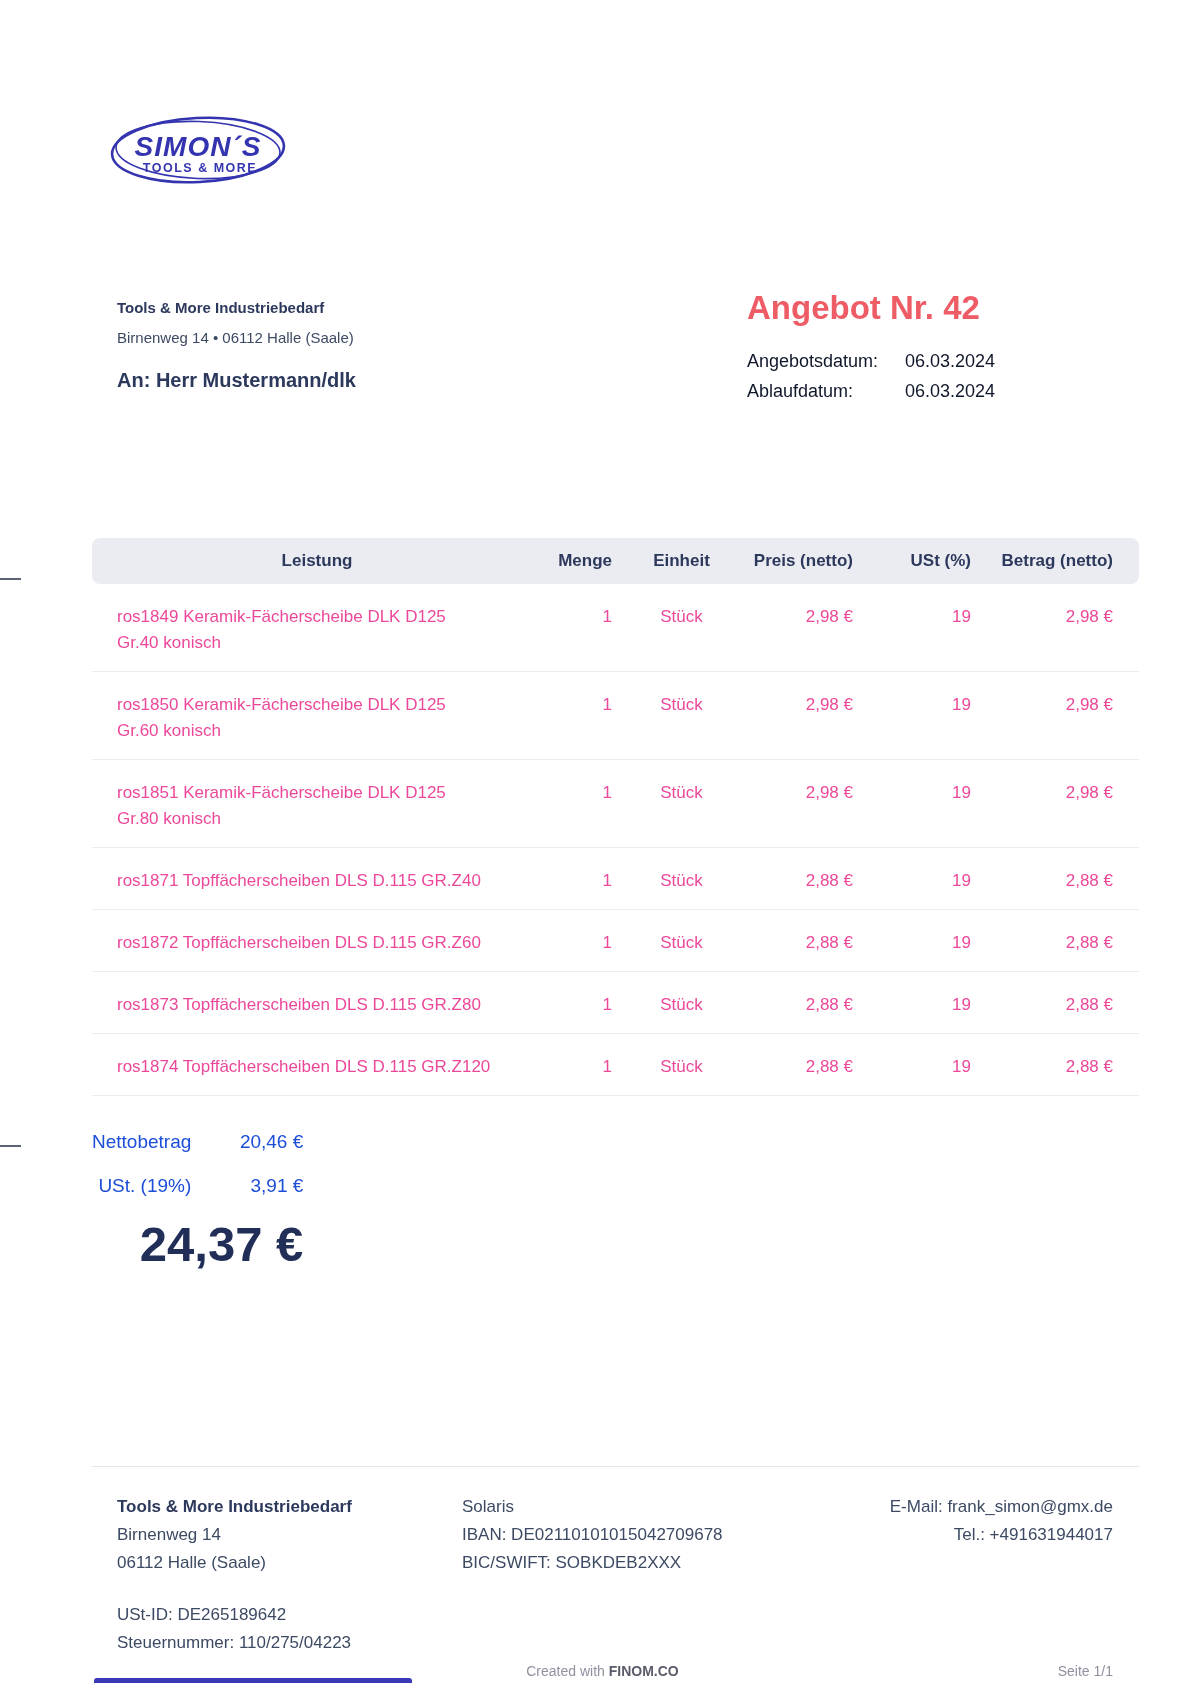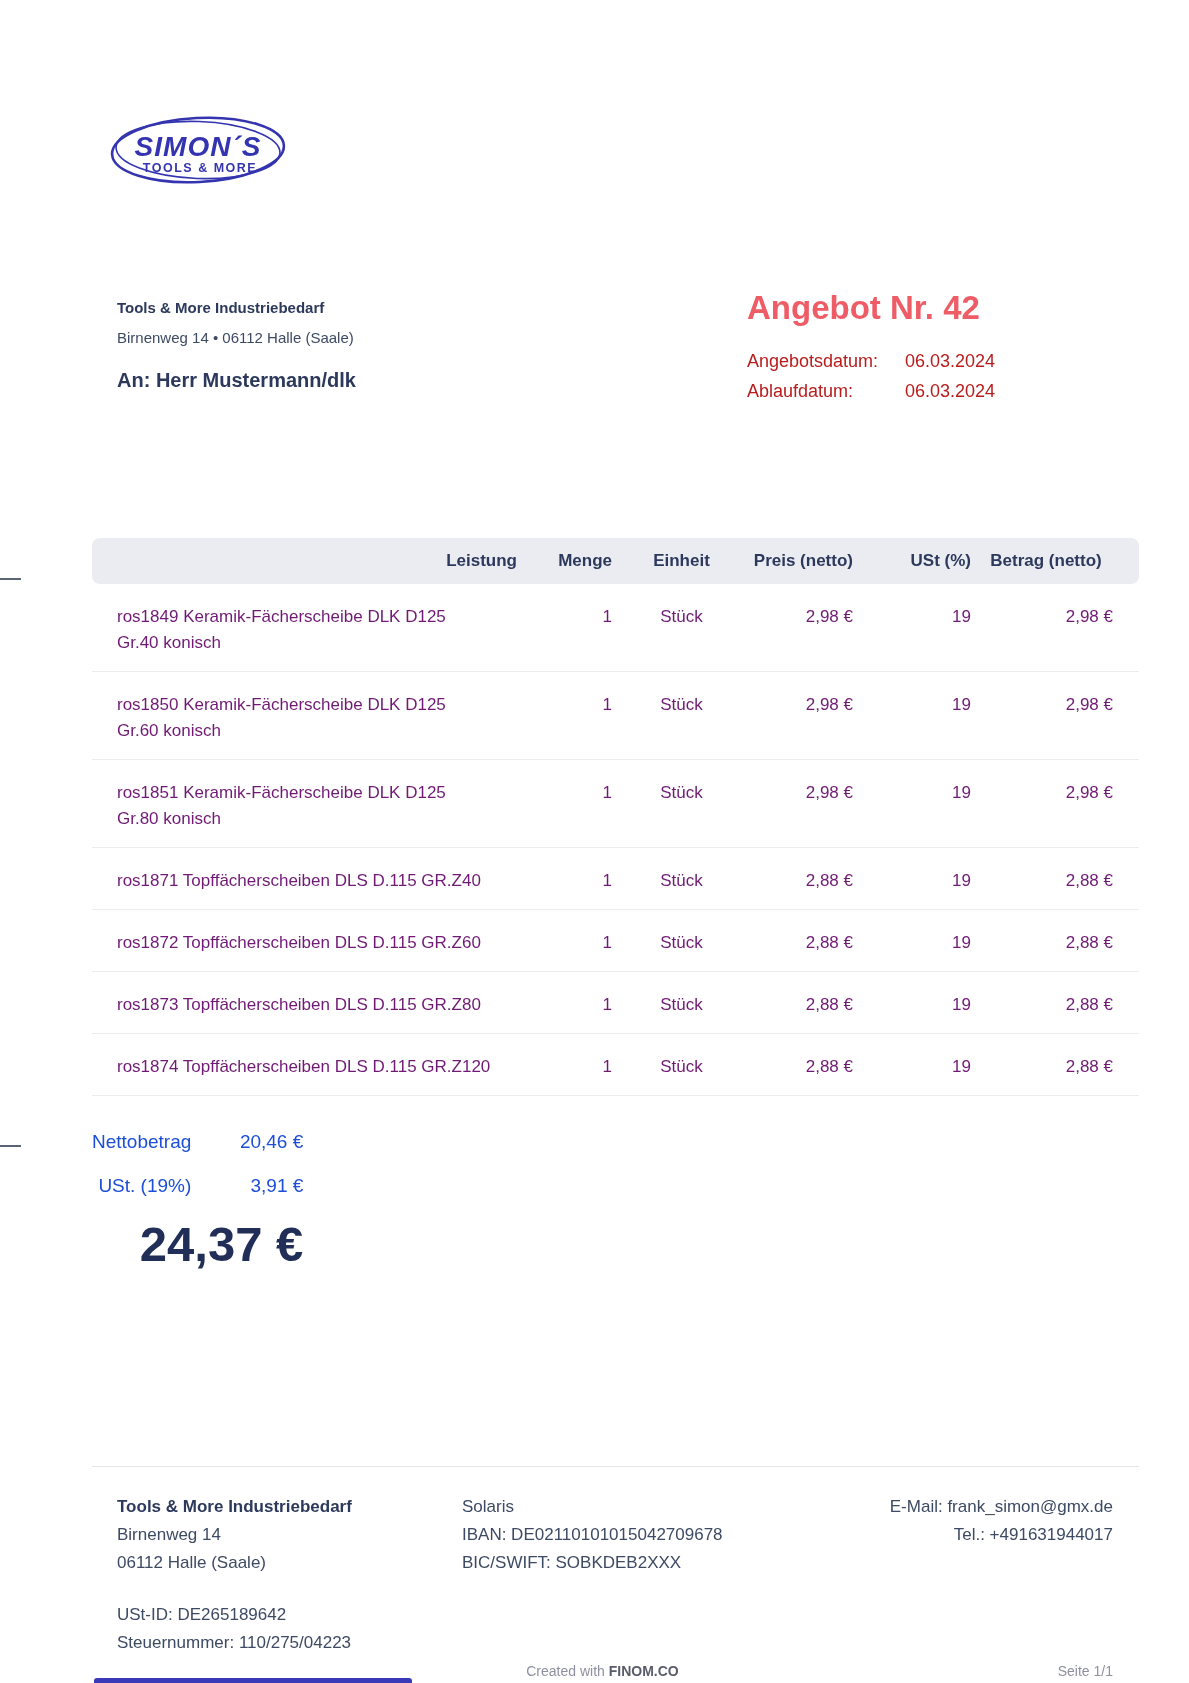--- a/index.html
+++ b/index.html
@@ -20,38 +20,38 @@
   
   .sender { position:absolute; left:117px; top:297px; }
   .sender-name { font-size:15px; font-weight:bold; color:#2c395c; line-height:22px; }
   .sender-address { font-size:15px; color:#3d4a63; line-height:22px; margin-top:8px; }
   .recipient { font-size:20px; font-weight:bold; color:#2c395c; margin-top:20px; }
 
   
   .offer-info { position:absolute; left:747px; top:290px; }
   .offer-title { font-size:33px; line-height:36px; font-weight:bold; color:#ee5c66; }
   .offer-rows { margin-top:20px; }
-  .offer-row { display:grid; grid-template-columns:158px auto; font-size:18px; line-height:30px; color:#b91c1c; }
+  .offer-row { display:grid; grid-template-columns:158px auto; font-size:18px; line-height:30px; color:#0f172a; }
 
   
   table.items { position:absolute; left:92px; top:538px; width:1047px; border-collapse:collapse; table-layout:fixed; }
   table.items col.w1{width:425px;} table.items col.w2{width:107px;} table.items col.w3{width:115px;}
   table.items col.w4{width:140px;} table.items col.w5{width:100px;} table.items col.w6{width:160px;}
   table.items thead th {
     background:#ebecf2; font-size:17px; font-weight:bold; color:#2c395c;
     padding:13px 0; line-height:20px; white-space:nowrap;
   }
-  table.items thead th.c1 { text-align:right; padding-left:25px; border-radius:8px 0 0 8px; }
+  table.items thead th.c1 { text-align:center; padding-left:25px; border-radius:8px 0 0 8px; }
   table.items thead th.c2 { text-align:right; padding-right:12px; }
   table.items thead th.c3 { text-align:center; }
   table.items thead th.c4 { text-align:right; padding-right:26px; }
   table.items thead th.c5 { text-align:right; padding-right:8px; }
-  table.items thead th.c6 { text-align:center; padding-right:26px; border-radius:0 8px 8px 0; }
+  table.items thead th.c6 { text-align:right; padding-right:26px; border-radius:0 8px 8px 0; }
   table.items tbody td {
-    font-size:17px; color:#701a75; line-height:26px; vertical-align:top;
+    font-size:17px; color:#ec4899; line-height:26px; vertical-align:top;
     padding:20px 0 15px; border-bottom:1px solid #ececf0;
   }
   table.items tbody td.c1 { padding-left:25px; padding-right:25px; }
   table.items tbody td.c2 { text-align:right; padding-right:12px; }
   table.items tbody td.c3 { text-align:center; }
   table.items tbody td.c4 { text-align:right; padding-right:26px; }
   table.items tbody td.c5 { text-align:right; padding-right:8px; }
   table.items tbody td.c6 { text-align:right; padding-right:26px; }
 
   

